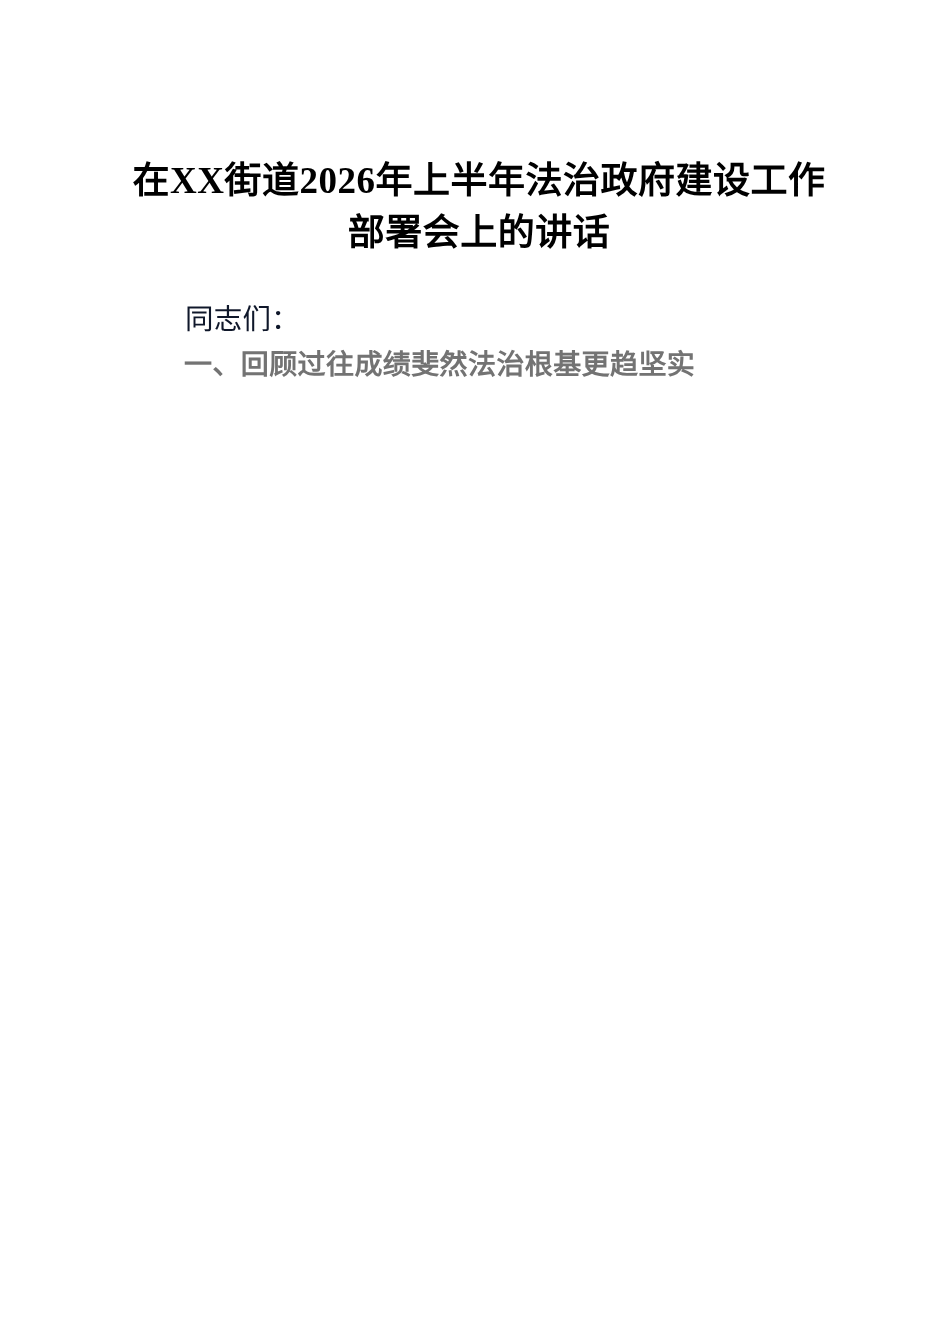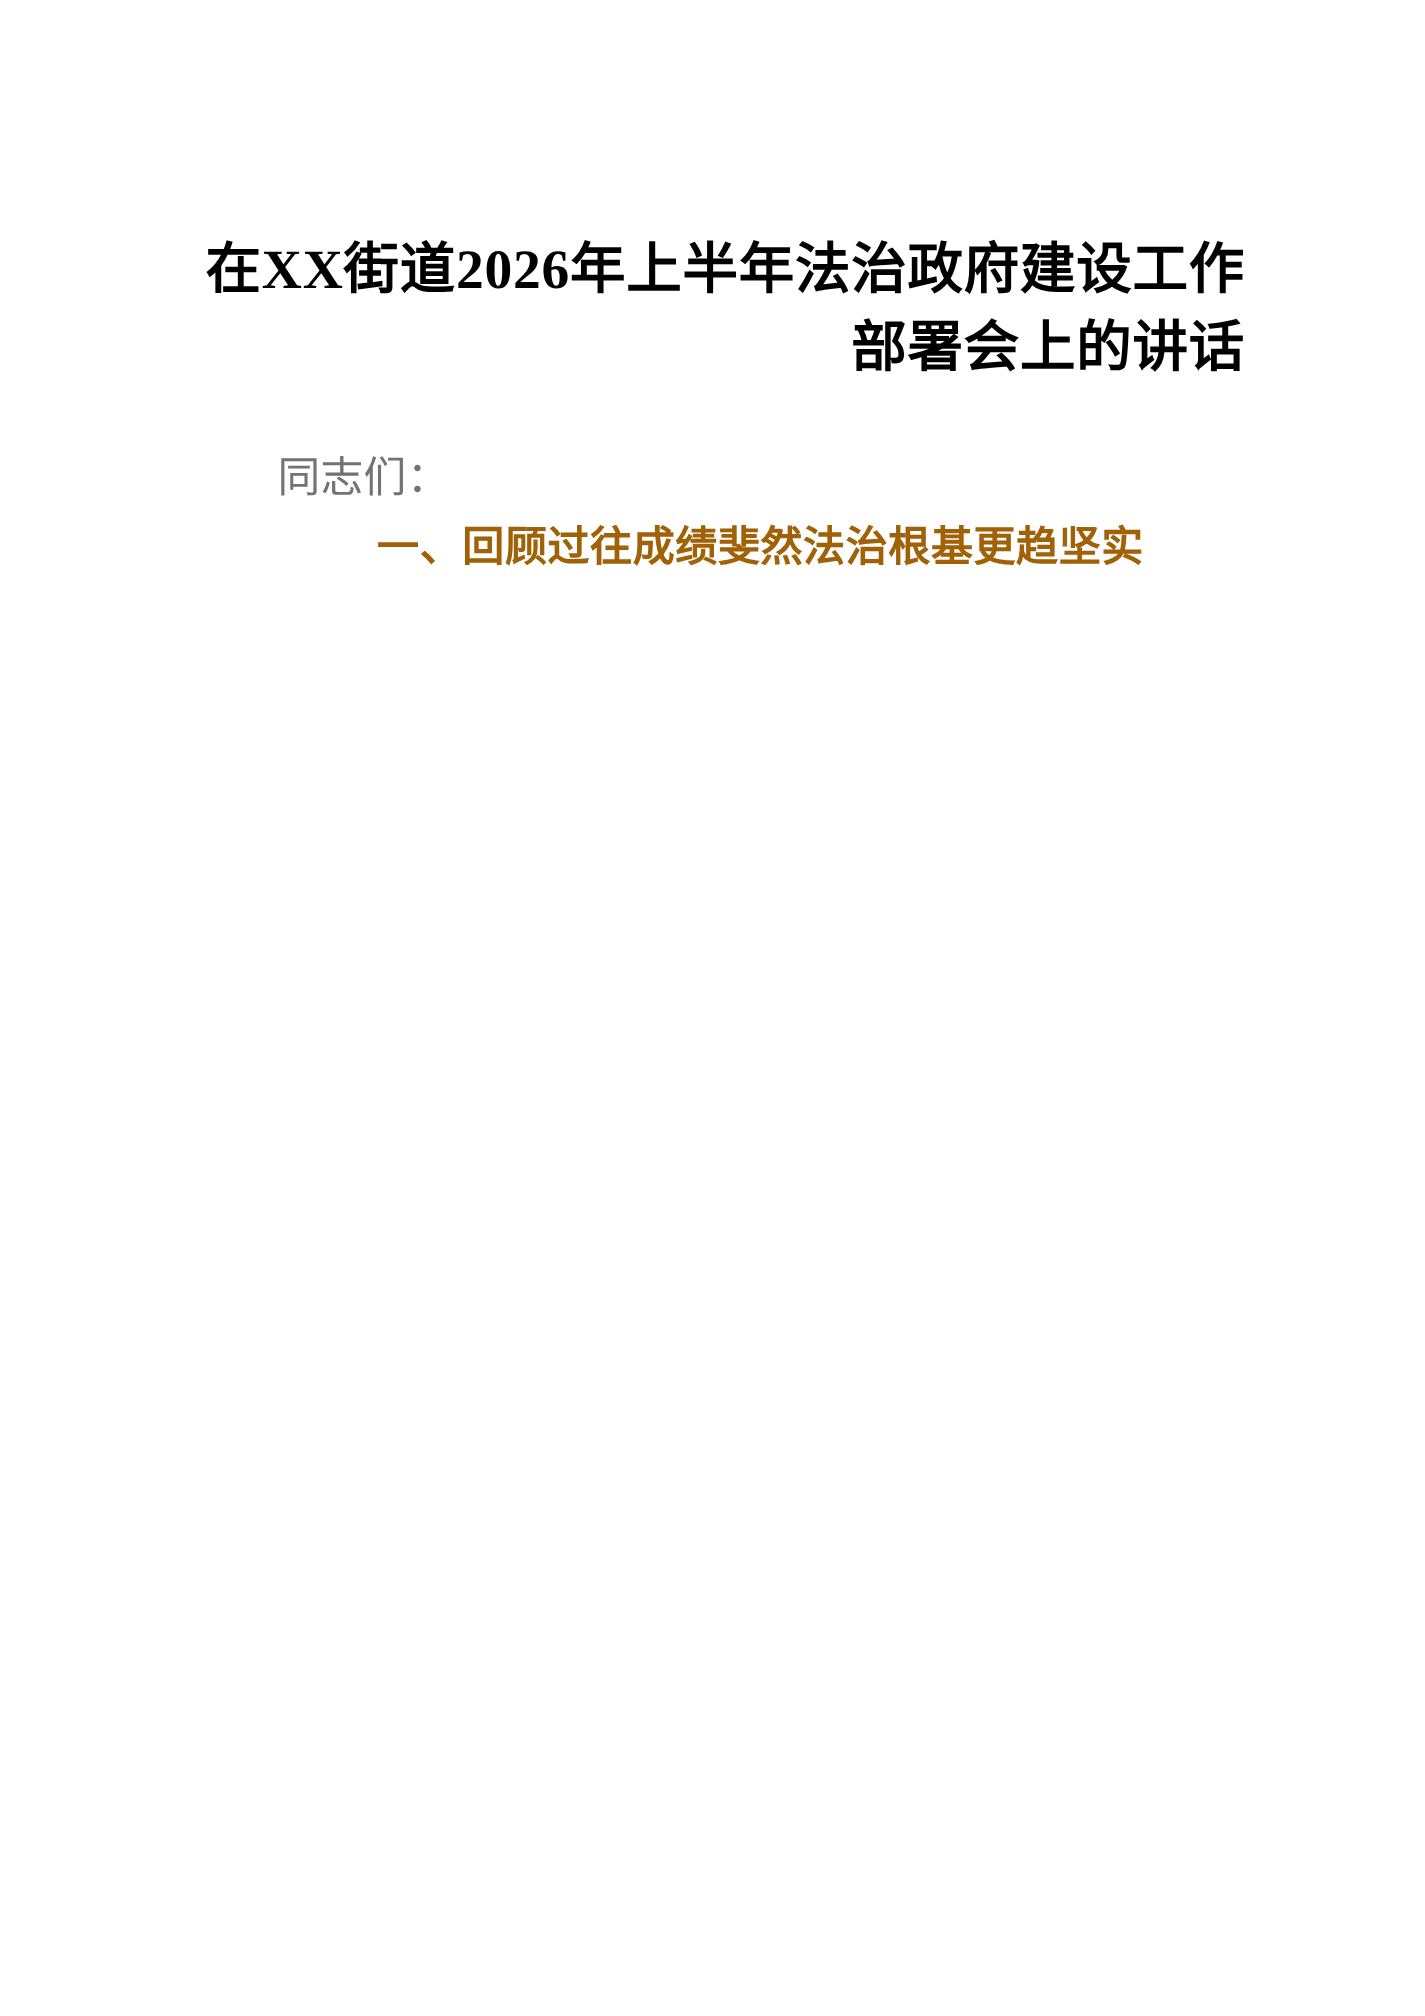--- a/index.html
+++ b/index.html
@@ -28,53 +28,52 @@
   }
 
   
   .doc-title {
     margin: 0;
     padding-top: 155px;
     font-family: "Liberation Serif", "DejaVu Serif", serif;
     font-weight: 700;
     font-size: 37px;
     line-height: 52px;
-    text-align: right;
+    text-align: center;
     letter-spacing: 0.5px;
     color: #000;
   }
 
   
   .body-block {
     margin-top: 38px;
   }
 
   p.para {
     margin: 0;
     font-family: "Liberation Serif", "DejaVu Serif", serif;
     font-size: 28.5px;
     line-height: 45px;
     text-align: justify;
     text-justify: inter-ideograph;
     text-indent: 2em;
     letter-spacing: 0.2px;
-    color: #737373;
+    color: #0f172a;
   }
 
   
   p.section-heading {
     margin: 0;
     font-family: "Liberation Sans", "DejaVu Sans", sans-serif;
     font-weight: 700;
     font-size: 28px;
     line-height: 45px;
     text-indent: 2em;
     letter-spacing: 0.4px;
-    color: #a16207;
-    text-align: center;
+    color: #737373;
   }
 
   
   .lead-bold {
     font-family: "Liberation Sans", "DejaVu Sans", sans-serif;
     font-weight: 700;
   }
 
   .salutation {
     text-indent: 2em;

